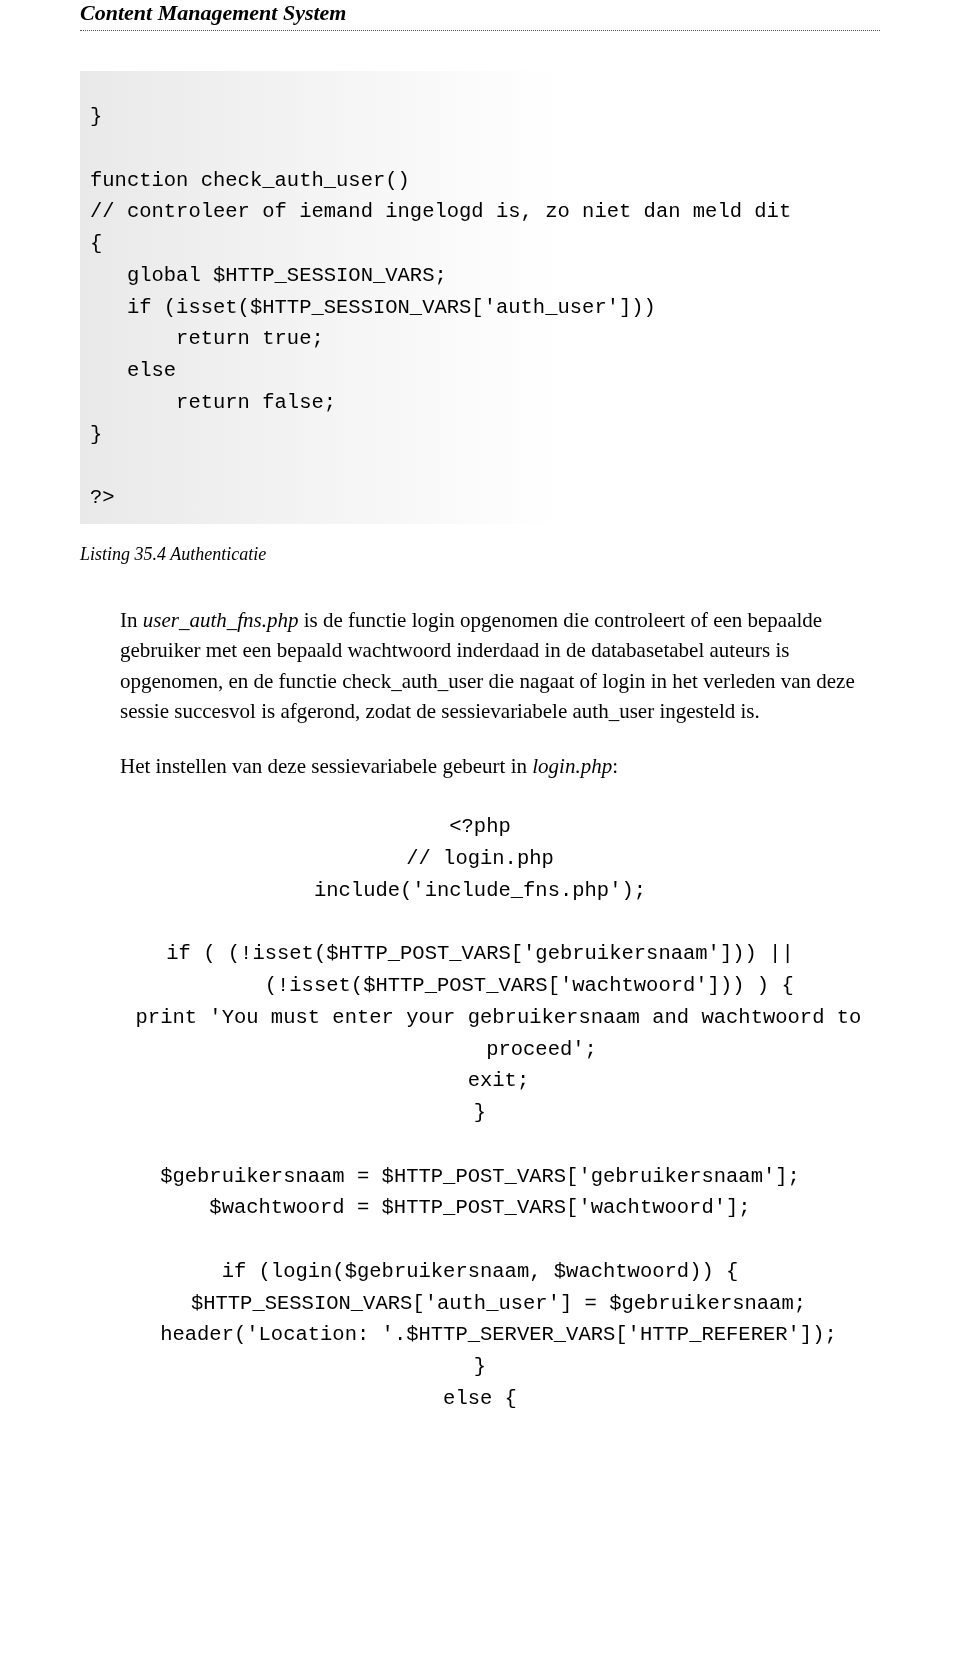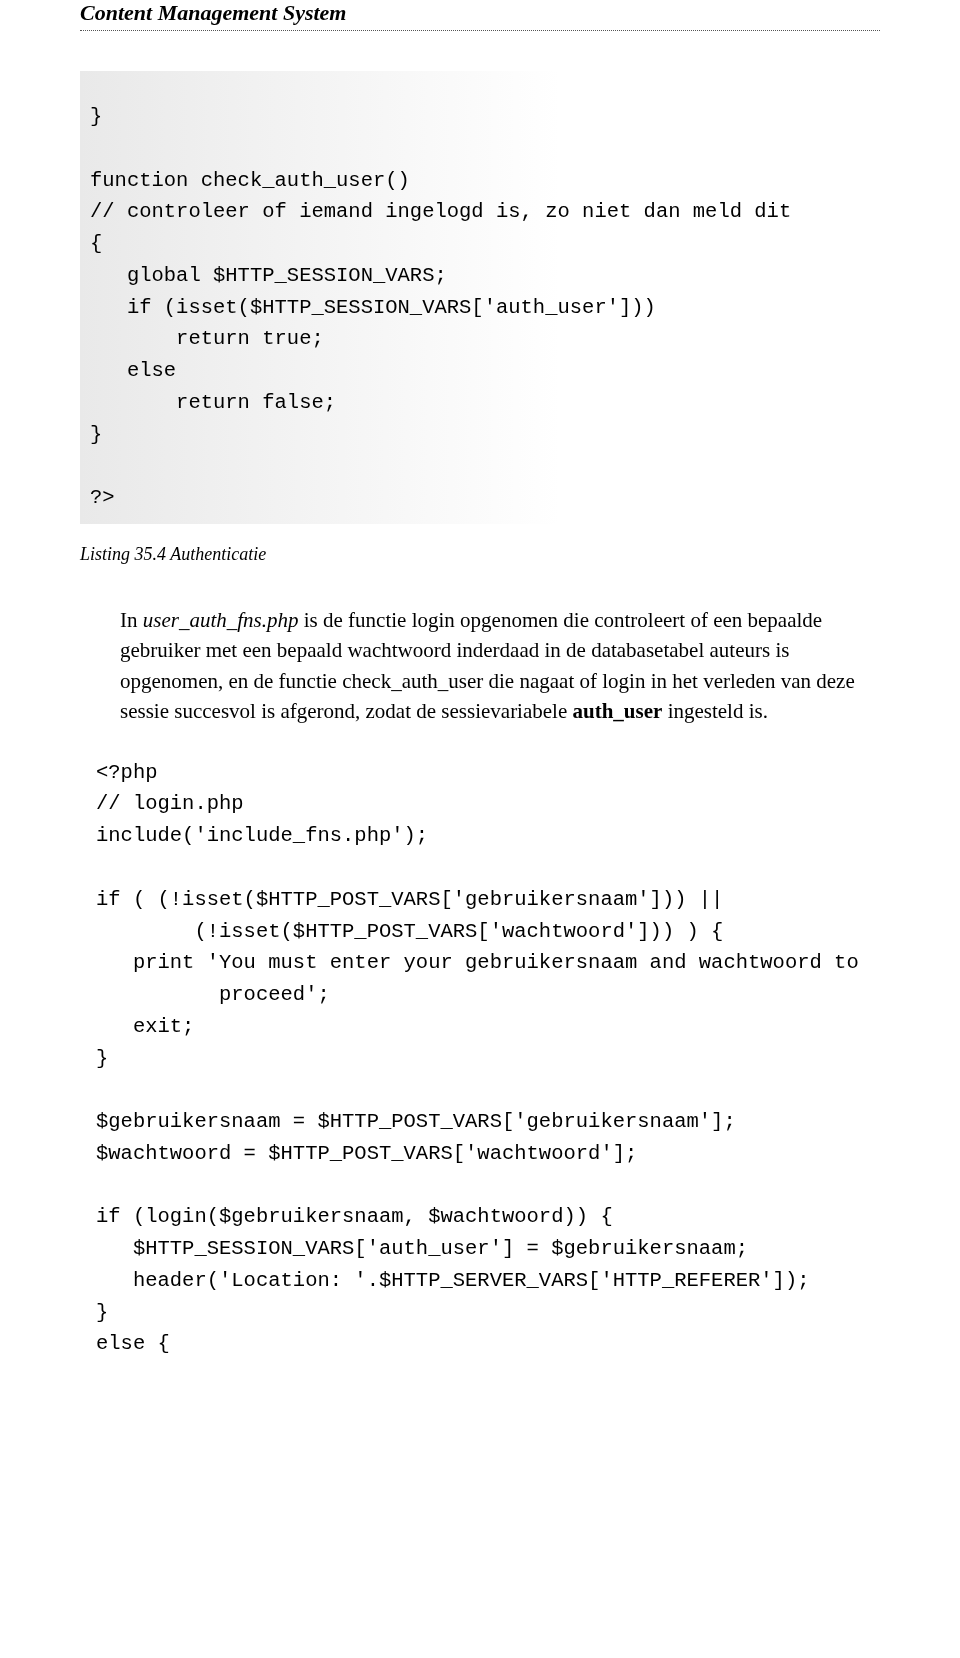--- a/index.html
+++ b/index.html
@@ -28,38 +28,39 @@
     font-size: 20.5px;
     line-height: 1.55;
     white-space: pre;
     margin: 20px 0;
     background: linear-gradient(to right, #e9e9e9 0%, #ffffff 60%);
     padding: 30px 10px 10px 10px;
   }
   .code-block.no-bg {
     background: none;
     padding: 0;
-    margin: 30px 16px;
+    margin: 30px 10px;
+    text-align: center;
   }
   .listing-caption {
     font-style: italic;
     font-size: 18px;
     margin: 10px 0 40px 0;
   }
   .body-text {
     font-size: 21px;
     line-height: 1.45;
     margin: 0 0 24px 40px;
     text-align: left;
   }
   .body-text em {
     font-style: italic;
   }
   .body-text strong {
-    font-weight: bold;
+    font-weight: normal;
   }
   .pagenum {
     margin-top: 50px;
     margin-left: 40px;
     font-size: 20px;
   }
 </style>
 </head>
 <body>
 
@@ -77,20 +78,21 @@
    else
        return false;
 }
 
 ?&gt;</div>
 
   <div class="listing-caption">Listing 35.4 Authenticatie</div>
 
   <p class="body-text"><span>In </span><em>user_auth_fns.php</em><span> is de functie login opgenomen die controleert of een bepaalde gebruiker met een bepaald wachtwoord inderdaad in de databasetabel auteurs is opgenomen, en de functie check_auth_user die nagaat of login in het verleden van deze sessie succesvol is afgerond, zodat de sessievariabele </span><strong>auth_user</strong><span> ingesteld is.</span></p>
 
+  <p class="body-text"><span>Het instellen van deze sessievariabele gebeurt in </span><em>login.php</em><span>:</span></p>
 
   <div class="code-block no-bg">&lt;?php
 // login.php
 include('include_fns.php');
 
 if ( (!isset($HTTP_POST_VARS['gebruikersnaam'])) ||
         (!isset($HTTP_POST_VARS['wachtwoord'])) ) {
    print 'You must enter your gebruikersnaam and wachtwoord to
           proceed';
    exit;

